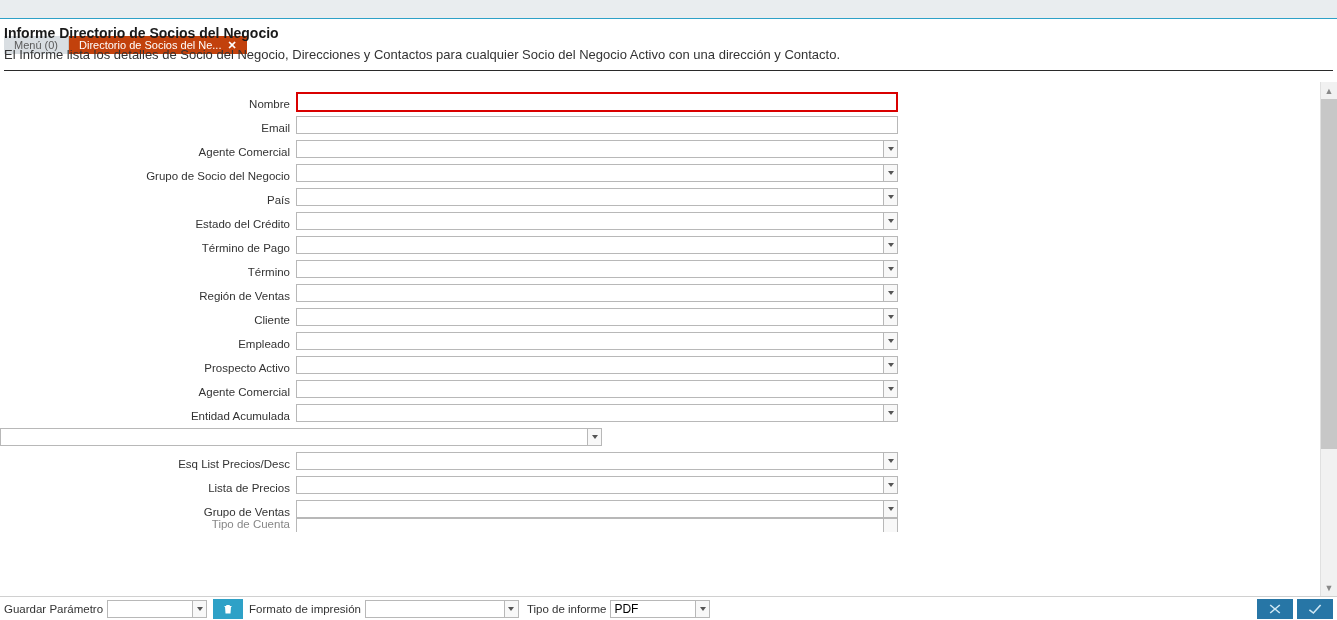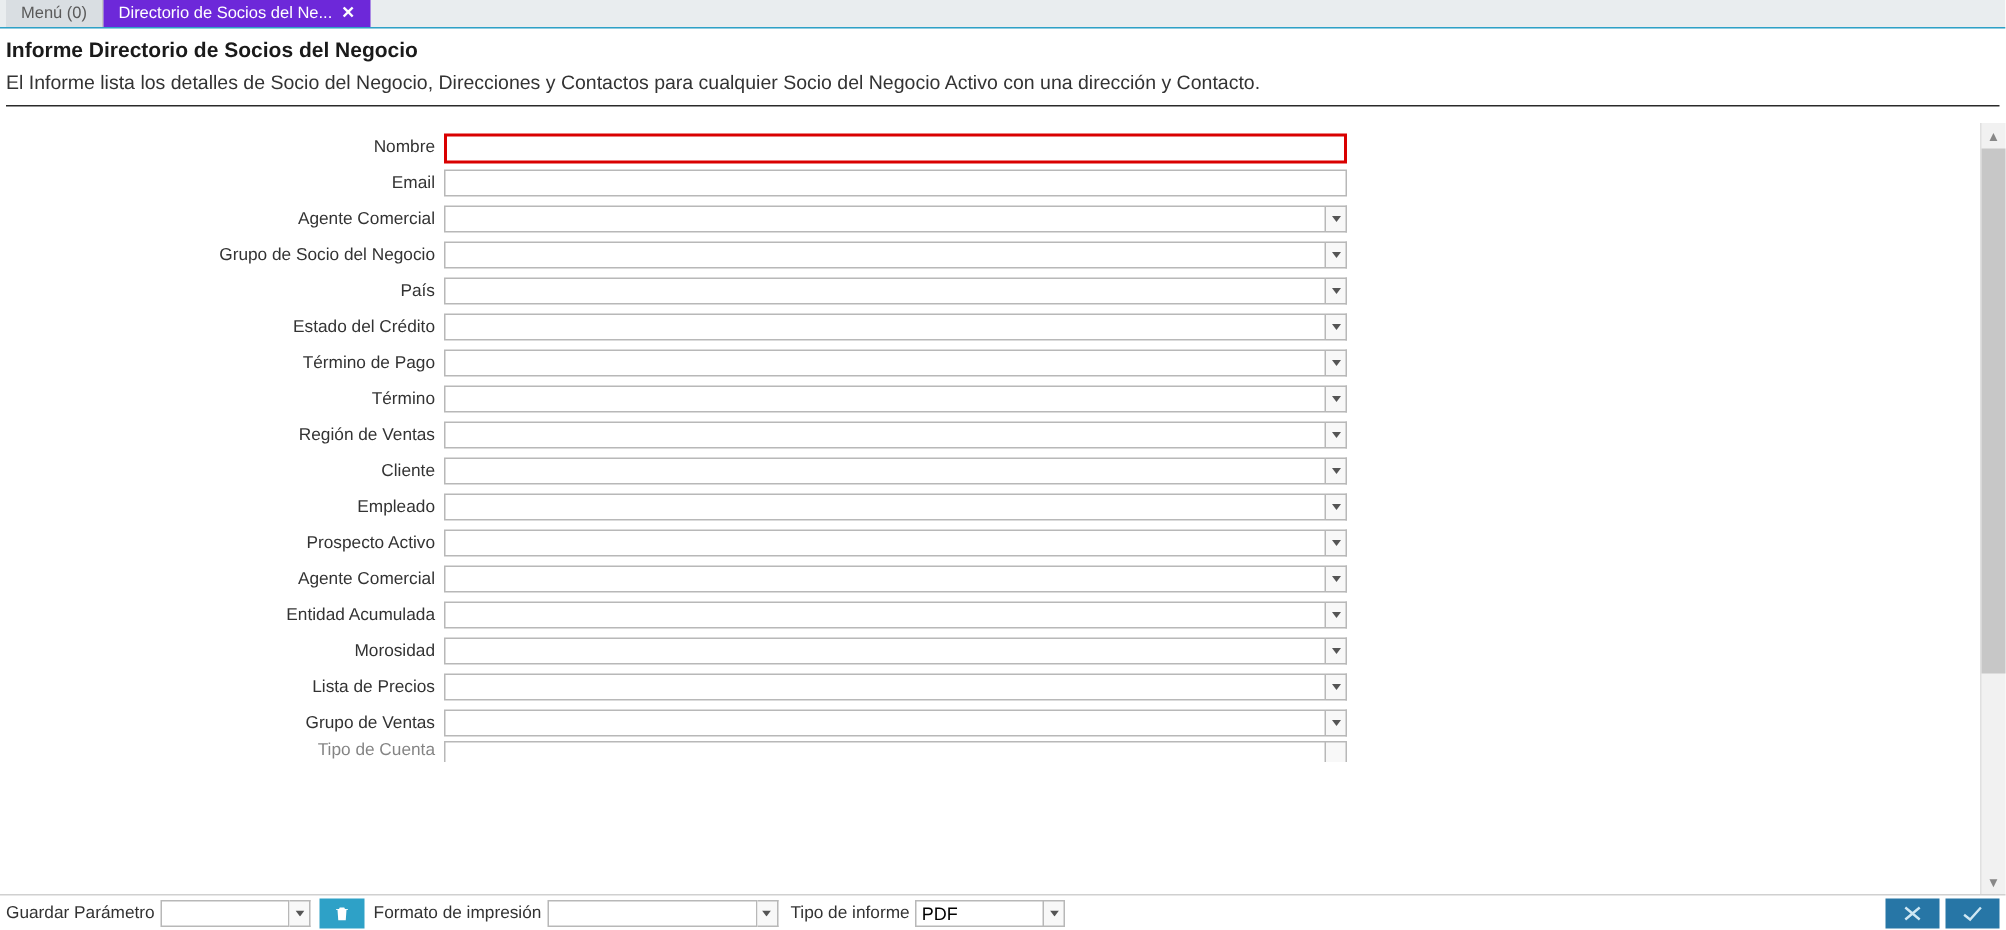--- a/index.html
+++ b/index.html
@@ -21,29 +21,30 @@
     display: flex;
     align-items: stretch;
   }
   .tab {
     display: flex;
     align-items: center;
     padding: 0 10px;
     font-size: 11px;
     height: 18px;
     cursor: pointer;
+    margin-top: 36px;
   }
   .tab.inactive {
     background: #d9dee2;
     color: #5a5a5a;
     border-right: 1px solid #c5c5c5;
     margin-left: 4px;
   }
   .tab.active {
-    background: #6d28d9;
+    background: #c2410c;
     color: #ffffff;
   }
   .tab-close {
     margin-left: 6px;
     font-size: 11px;
     line-height: 11px;
     color: #ffffff;
     font-weight: bold;
   }
 
@@ -78,21 +79,21 @@
   .form-scroll {
     position: absolute;
     inset: 0;
     overflow: hidden;
   }
   .form-body {
     padding-top: 4px;
   }
   .form-row {
     display: flex;
-    align-items: center;
+    align-items: flex-end;
     height: 24px;
     margin-bottom: 0px;
   }
   .form-label {
     width: 296px;
     text-align: right;
     padding-right: 6px;
     font-size: 11.5px;
     color: #333;
   }
@@ -389,32 +390,42 @@
           <input class="drop-input" value="" style="">
           <div class="drop-btn">
               <svg class="caret" viewBox="0 0 6 4">
                 <path d="M0 0 L6 0 L3 4 Z"></path>
               </svg>
             </div>
         </div>
       </div>
 
       <div class="form-row">
-        <div class="form-label">Morosidad</div>
-        <div class="form-field">
-          <input class="drop-input" value="" style="">
-          <div class="drop-btn">
-              <svg class="caret" viewBox="0 0 6 4">
-                <path d="M0 0 L6 0 L3 4 Z"></path>
-              </svg>
-            </div>
-        </div>
-      </div>
-
-
+        <div class="form-field">
+          <input class="drop-input" value="" style="">
+          <div class="drop-btn">
+              <svg class="caret" viewBox="0 0 6 4">
+                <path d="M0 0 L6 0 L3 4 Z"></path>
+              </svg>
+            </div>
+        </div>
+      </div>
+
+
+      <div class="form-row">
+        <div class="form-label">Esq List Precios/Desc</div>
+        <div class="form-field">
+          <input class="drop-input" value="" style="">
+          <div class="drop-btn">
+              <svg class="caret" viewBox="0 0 6 4">
+                <path d="M0 0 L6 0 L3 4 Z"></path>
+              </svg>
+            </div>
+        </div>
+      </div>
 
       <div class="form-row">
         <div class="form-label">Lista de Precios</div>
         <div class="form-field">
           <input class="drop-input" value="" style="">
           <div class="drop-btn">
               <svg class="caret" viewBox="0 0 6 4">
                 <path d="M0 0 L6 0 L3 4 Z"></path>
               </svg>
             </div>

